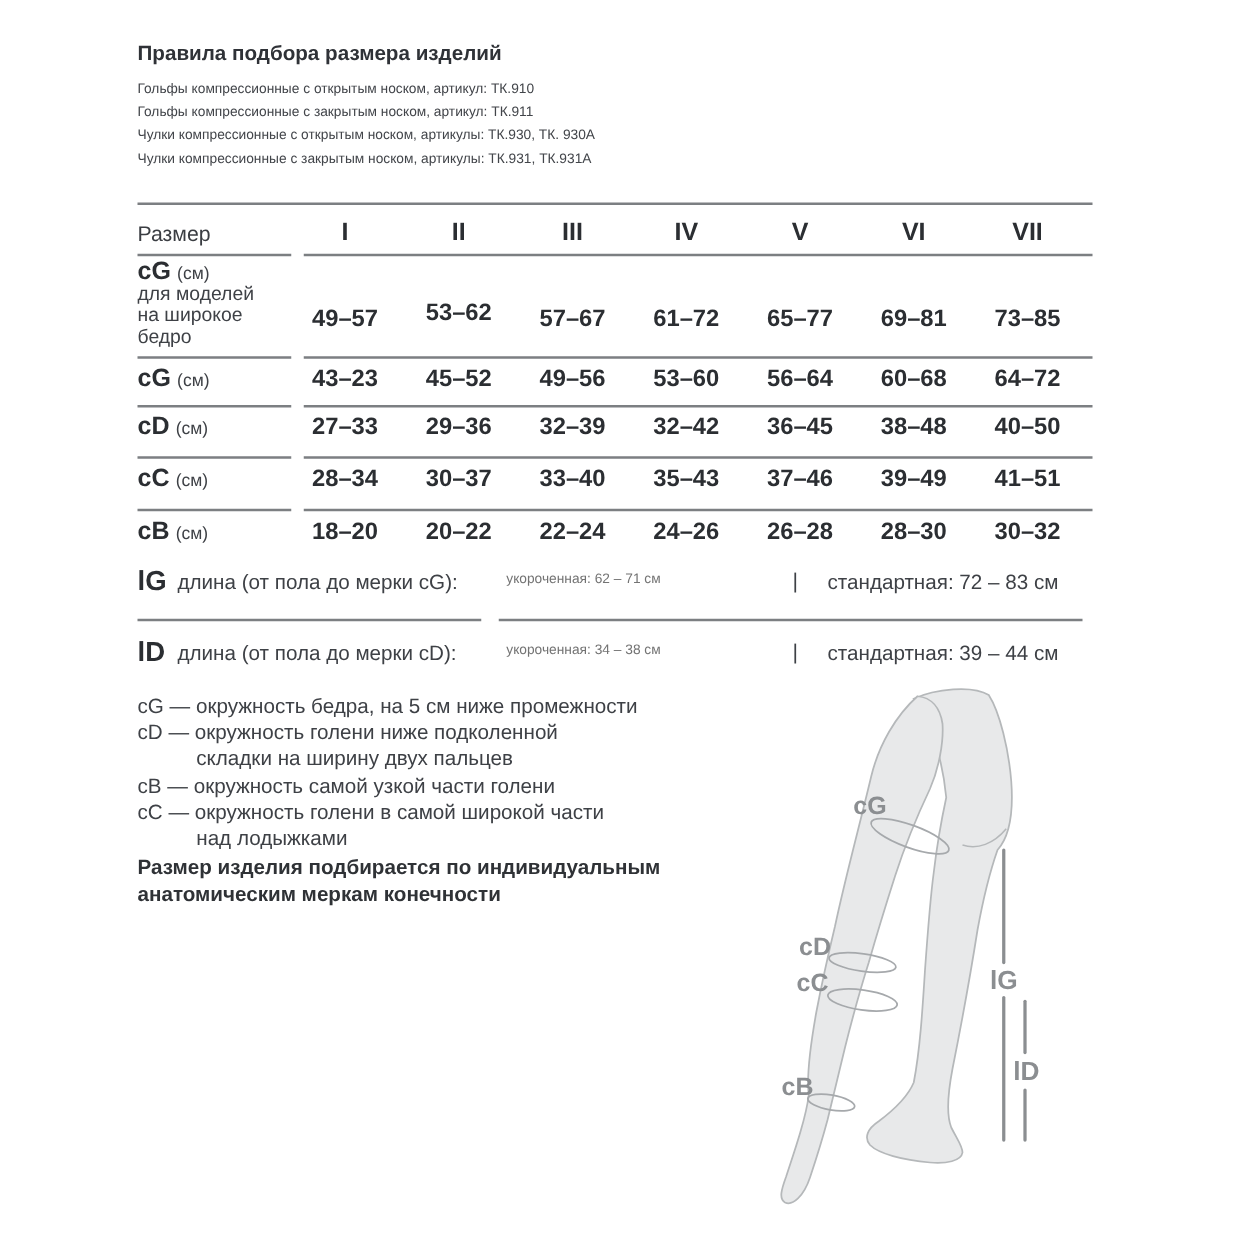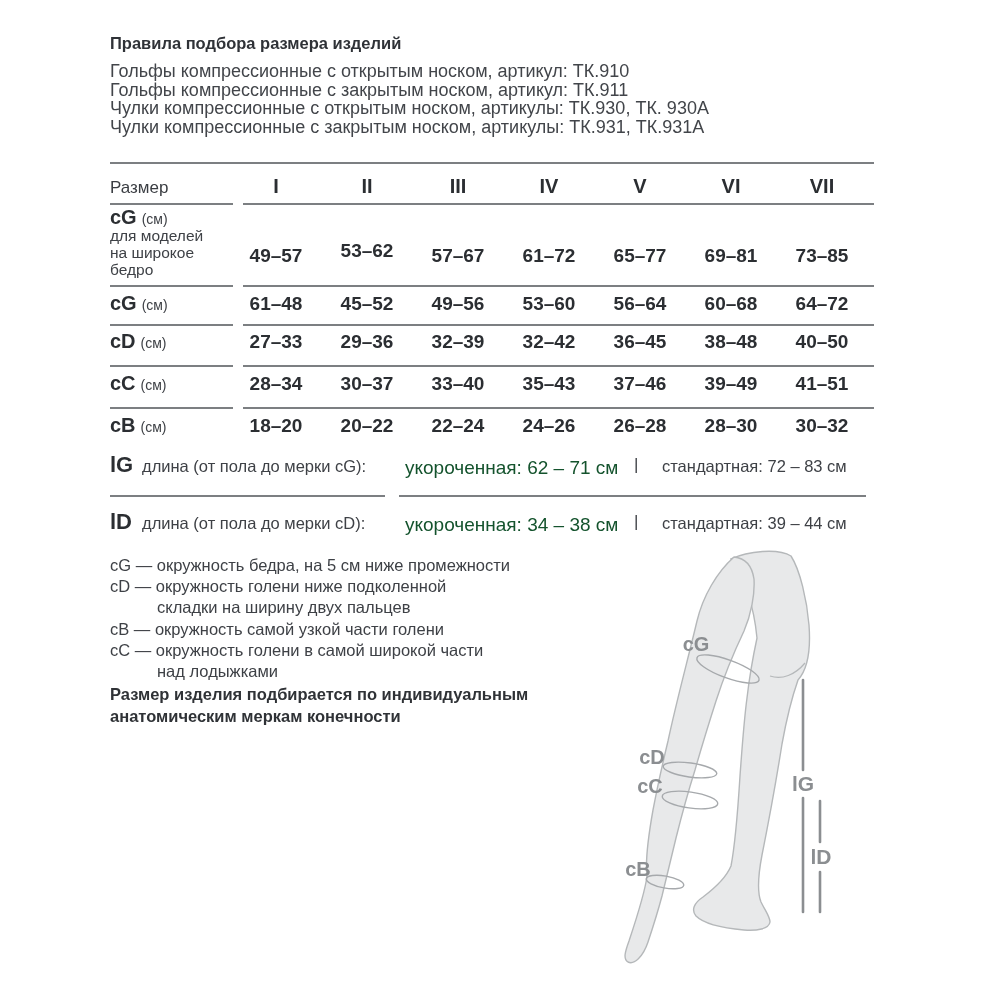--- a/index.html
+++ b/index.html
@@ -10,42 +10,42 @@
   }
   #page{position:absolute;left:0;top:0;width:1000px;height:1000px;overflow:hidden;}
   .abs{position:absolute;}
   .hline{position:absolute;height:2px;background:#7c7f82;}
   .title{
     position:absolute;left:110px;top:34px;
     font-size:16.5px;font-weight:bold;color:#2f3237;white-space:nowrap;
   }
   .products{
     position:absolute;left:110px;top:62px;
-    font-size:18px;line-height:18.6px;color:#42454a;white-space:nowrap;
+    font-size:11px;line-height:18.6px;color:#42454a;white-space:nowrap;
   }
   .corner-label{
     position:absolute;left:110px;top:178px;
     font-size:17px;color:#3a3d42;white-space:nowrap;
   }
   .colhead{
     position:absolute;top:0;width:90px;text-align:center;
     font-size:20px;font-weight:bold;color:#2b2e32;
   }
   .rowlabel{position:absolute;left:110px;white-space:nowrap;color:#2f3236;}
   .mlabel{font-size:20px;font-weight:bold;color:#2b2e32;}
   .munit{font-size:14px;font-weight:normal;color:#3e4146;margin-left:5px;}
   .rownote{font-size:15.5px;line-height:17px;color:#3e4146;font-weight:normal;}
   .val{
     position:absolute;width:90px;text-align:center;
     font-size:19px;font-weight:bold;color:#2b2e32;white-space:nowrap;
   }
   .lenrow{position:absolute;left:110px;width:770px;height:30px;}
   .lenrow .llabel{position:absolute;left:0;top:0;font-size:22px;font-weight:bold;color:#2b2e32;}
   .lenrow .ldesc{position:absolute;left:32px;top:5px;font-size:16.5px;color:#3e4146;white-space:nowrap;}
-  .lenrow .lv1{position:absolute;left:295px;top:5px;font-size:19px;color:#14532d;white-space:nowrap;}
+  .lenrow .lv1{position:absolute;left:295px;top:5px;font-size:11px;color:#737373;white-space:nowrap;}
   .lenrow .lbar{position:absolute;left:524px;top:3px;font-size:17px;color:#3e4146;}
   .lenrow .lv2{position:absolute;left:552px;top:5px;font-size:16.5px;color:#3e4146;white-space:nowrap;}
   .defs{
     position:absolute;left:110px;top:555px;
     font-size:16.5px;line-height:21.2px;color:#3e4146;white-space:nowrap;
   }
   .defline.wrap{margin-left:47px;}
   .note{
     position:absolute;left:110px;top:684px;
     font-size:16.5px;line-height:21.5px;font-weight:bold;color:#2f3236;white-space:nowrap;
@@ -103,21 +103,21 @@
         <div>бедро</div>
       </div>
       <div class="val" style="left: 231px; top: 245px;">49–57</div>
       <div class="val" style="left: 322px; top: 240px;">53–62</div>
       <div class="val" style="left: 413px; top: 245px;">57–67</div>
       <div class="val" style="left: 504px; top: 245px;">61–72</div>
       <div class="val" style="left: 595px; top: 245px;">65–77</div>
       <div class="val" style="left: 686px; top: 245px;">69–81</div>
       <div class="val" style="left: 777px; top: 245px;">73–85</div>
       <div class="rowlabel" style="top: 292px;"><span class="mlabel">cG</span><span class="munit">(см)</span></div>
-      <div class="val" style="left: 231px; top: 293px;">61–48</div>
+      <div class="val" style="left: 231px; top: 293px;">43–23</div>
       <div class="val" style="left: 322px; top: 293px;">45–52</div>
       <div class="val" style="left: 413px; top: 293px;">49–56</div>
       <div class="val" style="left: 504px; top: 293px;">53–60</div>
       <div class="val" style="left: 595px; top: 293px;">56–64</div>
       <div class="val" style="left: 686px; top: 293px;">60–68</div>
       <div class="val" style="left: 777px; top: 293px;">64–72</div>
       <div class="rowlabel" style="top: 330px;"><span class="mlabel">cD</span><span class="munit">(см)</span></div>
       <div class="val" style="left: 231px; top: 331px;">27–33</div>
       <div class="val" style="left: 322px; top: 331px;">29–36</div>
       <div class="val" style="left: 413px; top: 331px;">32–39</div>

